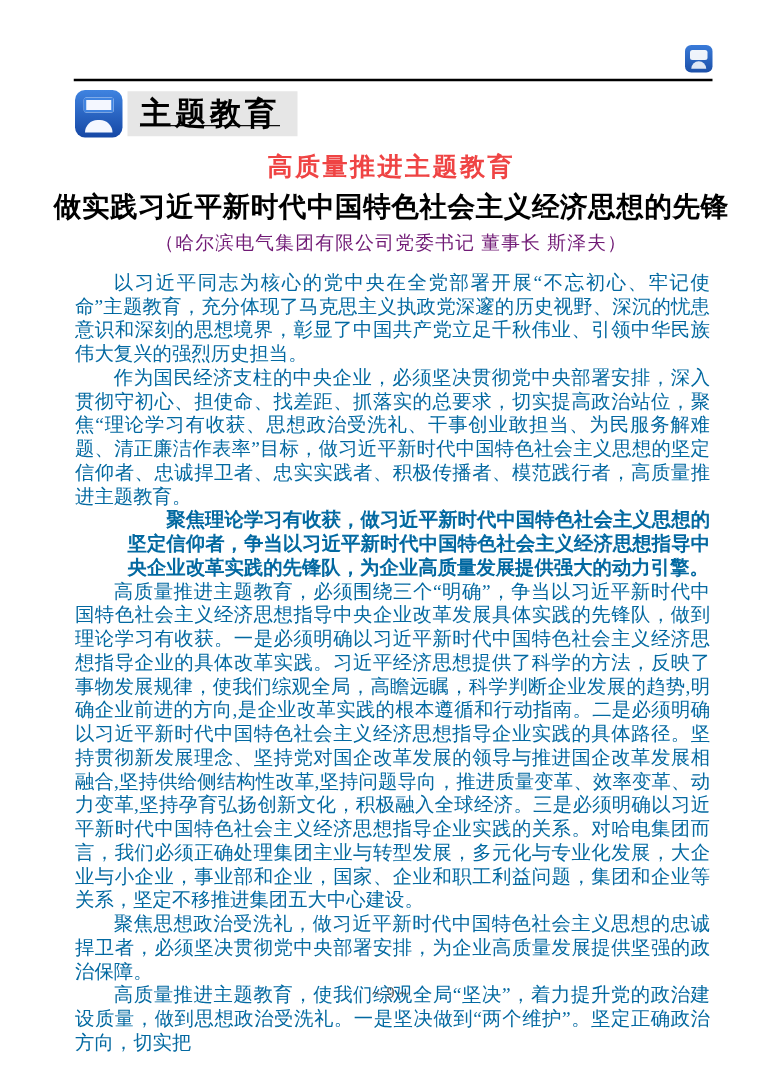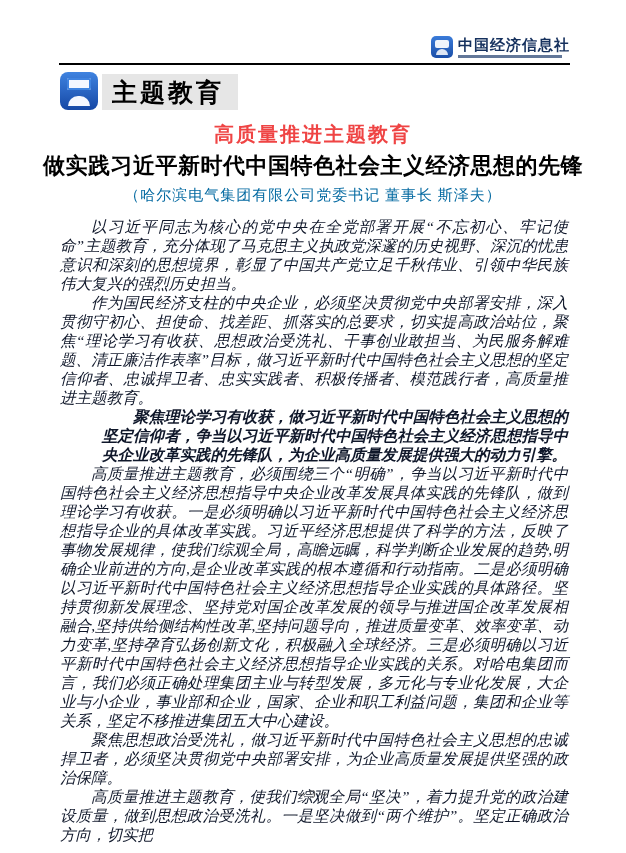--- a/index.html
+++ b/index.html
@@ -69,22 +69,23 @@
     width: 104px;
     height: 3px;
     background: #2d4a77;
     opacity: .75;
   }
 
   
   .badge-row {
     margin: 7px 0 0 60px;
     display: flex;
-    align-items: flex-end;
+    align-items: center;
     gap: 4px;
+    text-decoration: underline;
   }
   .badge-icon {
     width: 38px;
     height: 38px;
     border-radius: 8px;
     background: linear-gradient(180deg, #3f83e0 0%, #1547a5 100%);
     position: relative;
     flex: 0 0 auto;
   }
   .badge-icon::before {
@@ -138,31 +139,30 @@
     line-height: 27px;
     letter-spacing: 0.5px;
     color: #000;
   }
   .byline {
     margin-top: 7px;
     text-align: center;
     font-size: 15px;
     line-height: 19px;
     letter-spacing: 1px;
-    color: #0369a1;
+    color: #701a75;
   }
 
   
   .body-text {
     margin: 12px 58px 0 60px;
     text-align: justify;
     font-size: 15.5px;
     line-height: 19px;
-    color: #0f172a;
-    font-style: italic;
+    color: #0369a1;
   }
   .body-text p {
     text-indent: 2em;
     word-break: break-all;
   }
   .body-text p.emphasis {
     font-family: "Liberation Sans", sans-serif;
     font-weight: 700;
     margin-left: 42px;
   }
@@ -180,24 +180,20 @@
   }
 </style>
 </head>
 <body>
 
 <div class="page">
 
   <div class="header">
     <div class="brand">
       <span class="brand-icon"></span>
-      <span class="brand-text-wrap">
-        <span class="brand-name">中国经济信息社</span>
-        <span class="brand-tagline-bar"></span>
-      </span>
     </div>
   </div>
 
   <div class="badge-row">
     <span class="badge-icon"></span>
     <span class="badge-label-box">
       <span class="badge-label">主题教育</span>
     </span>
   </div>
 

